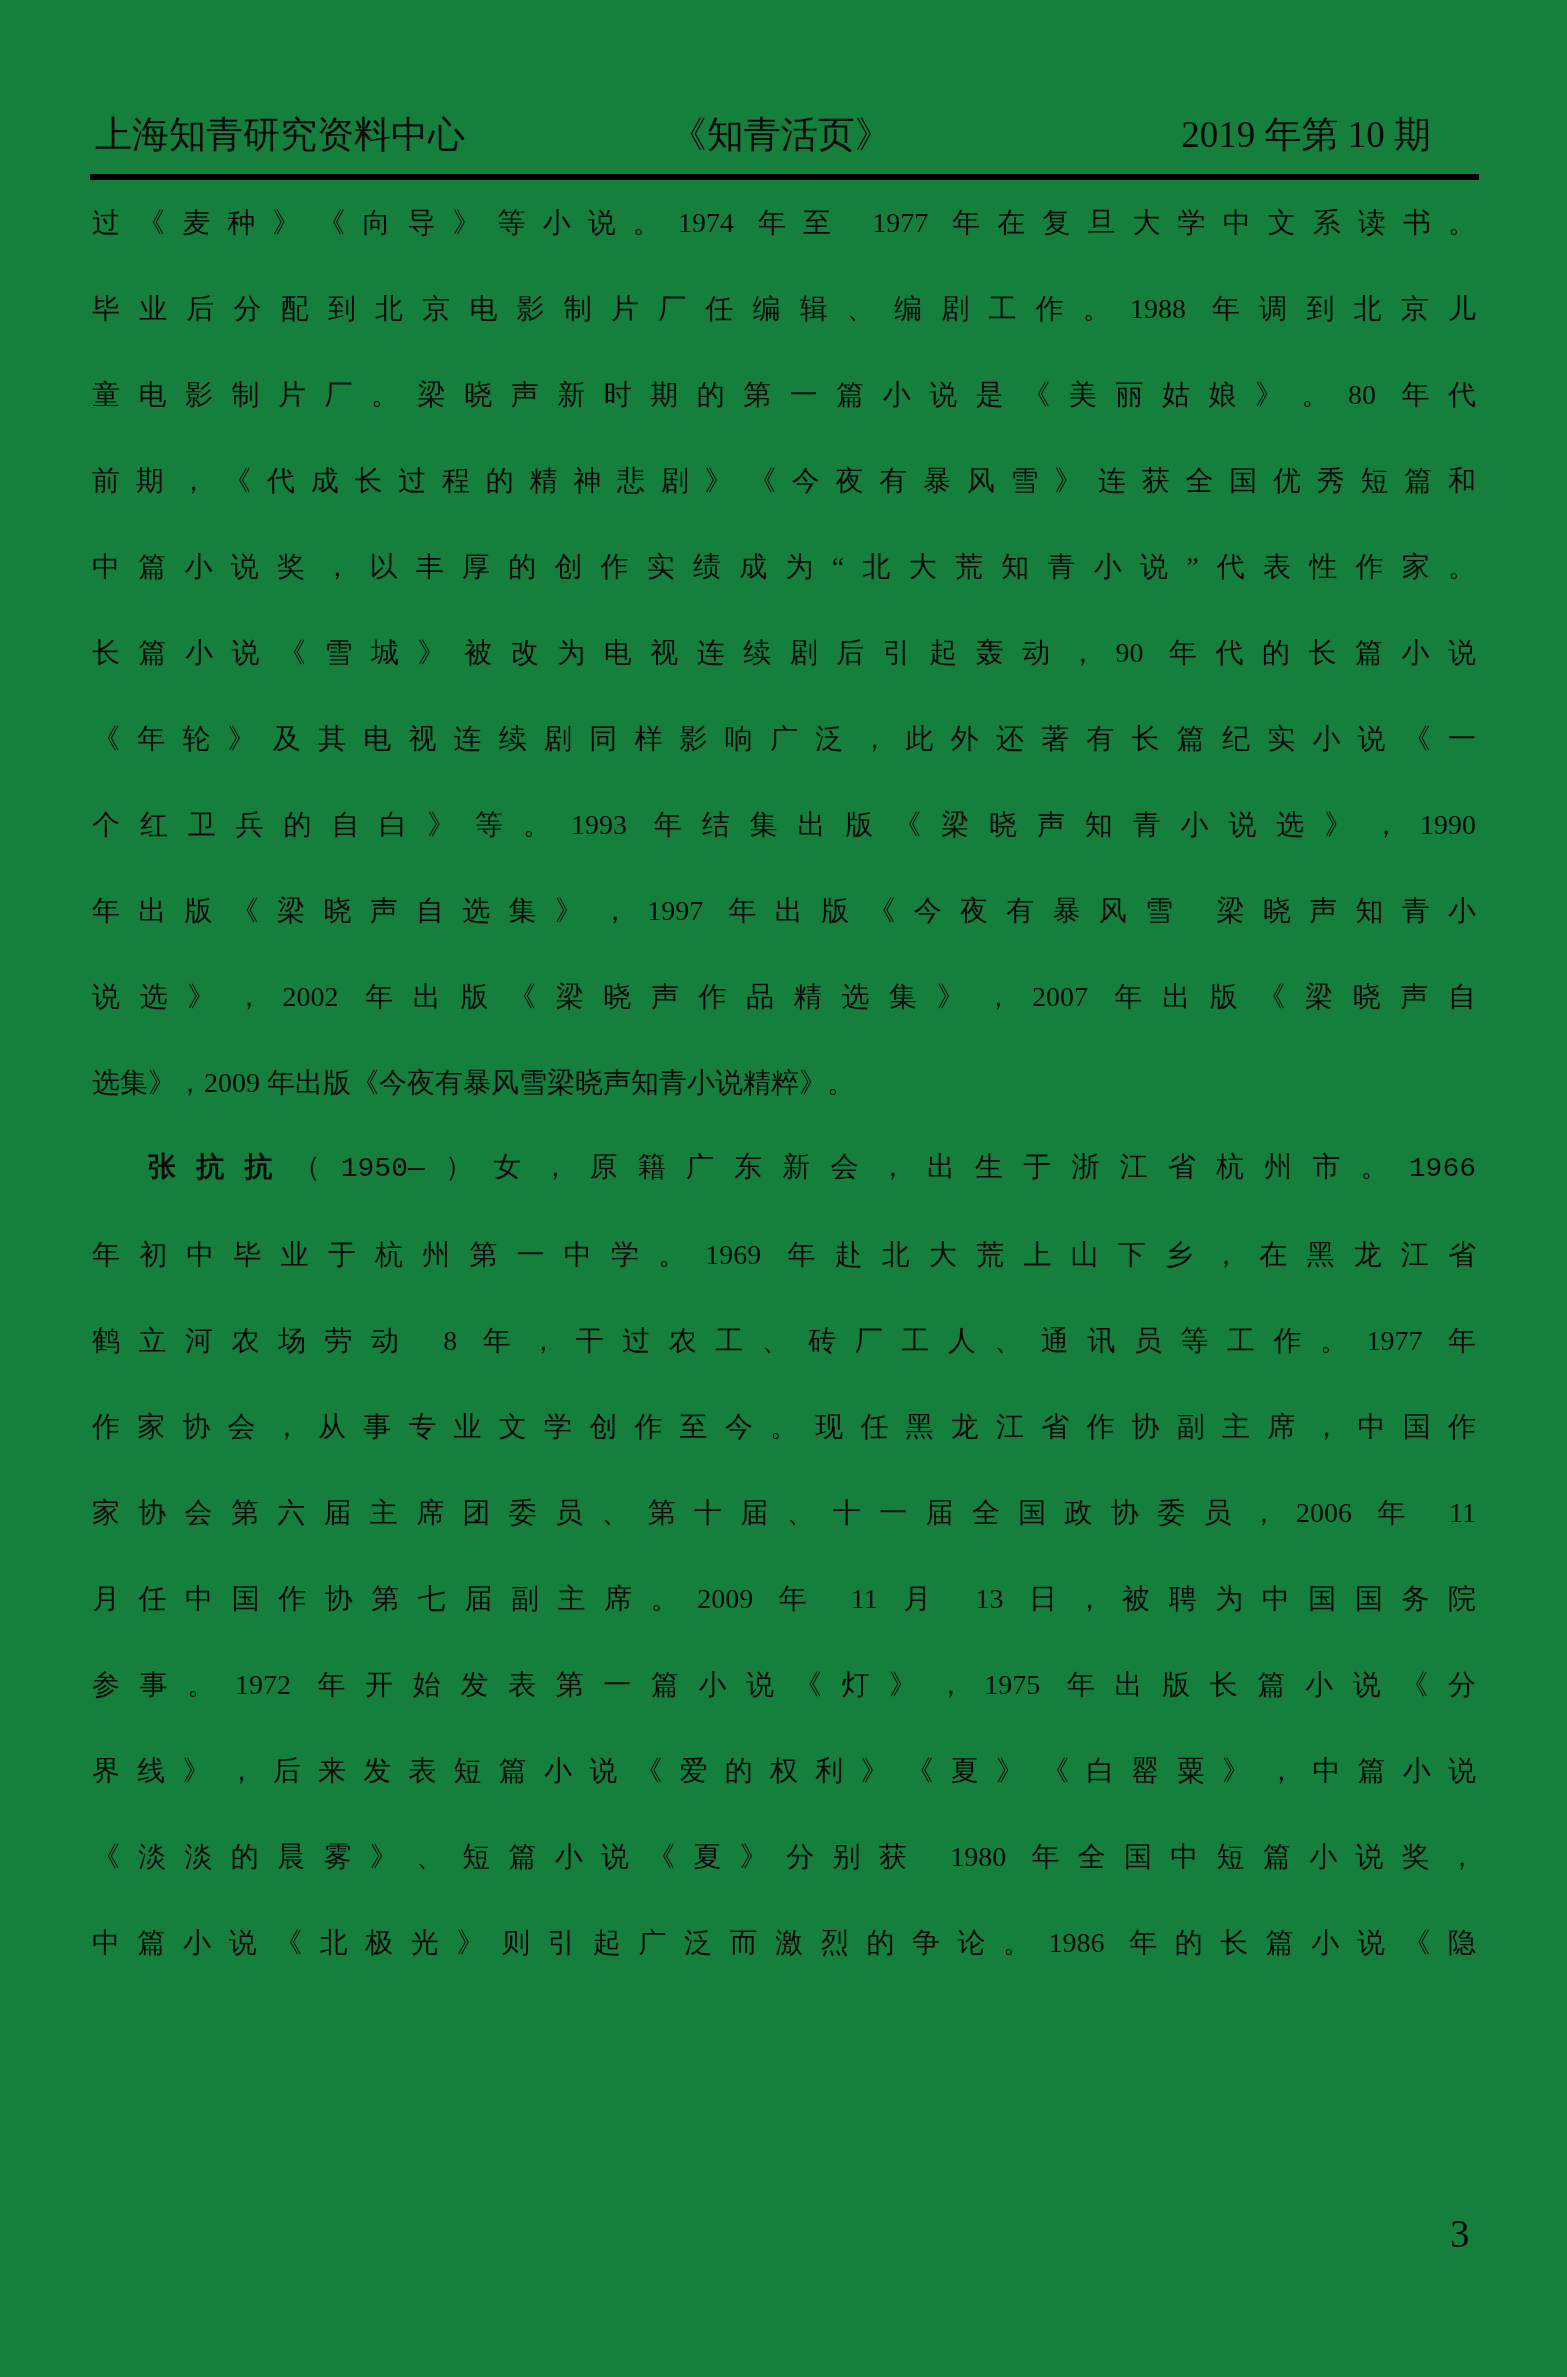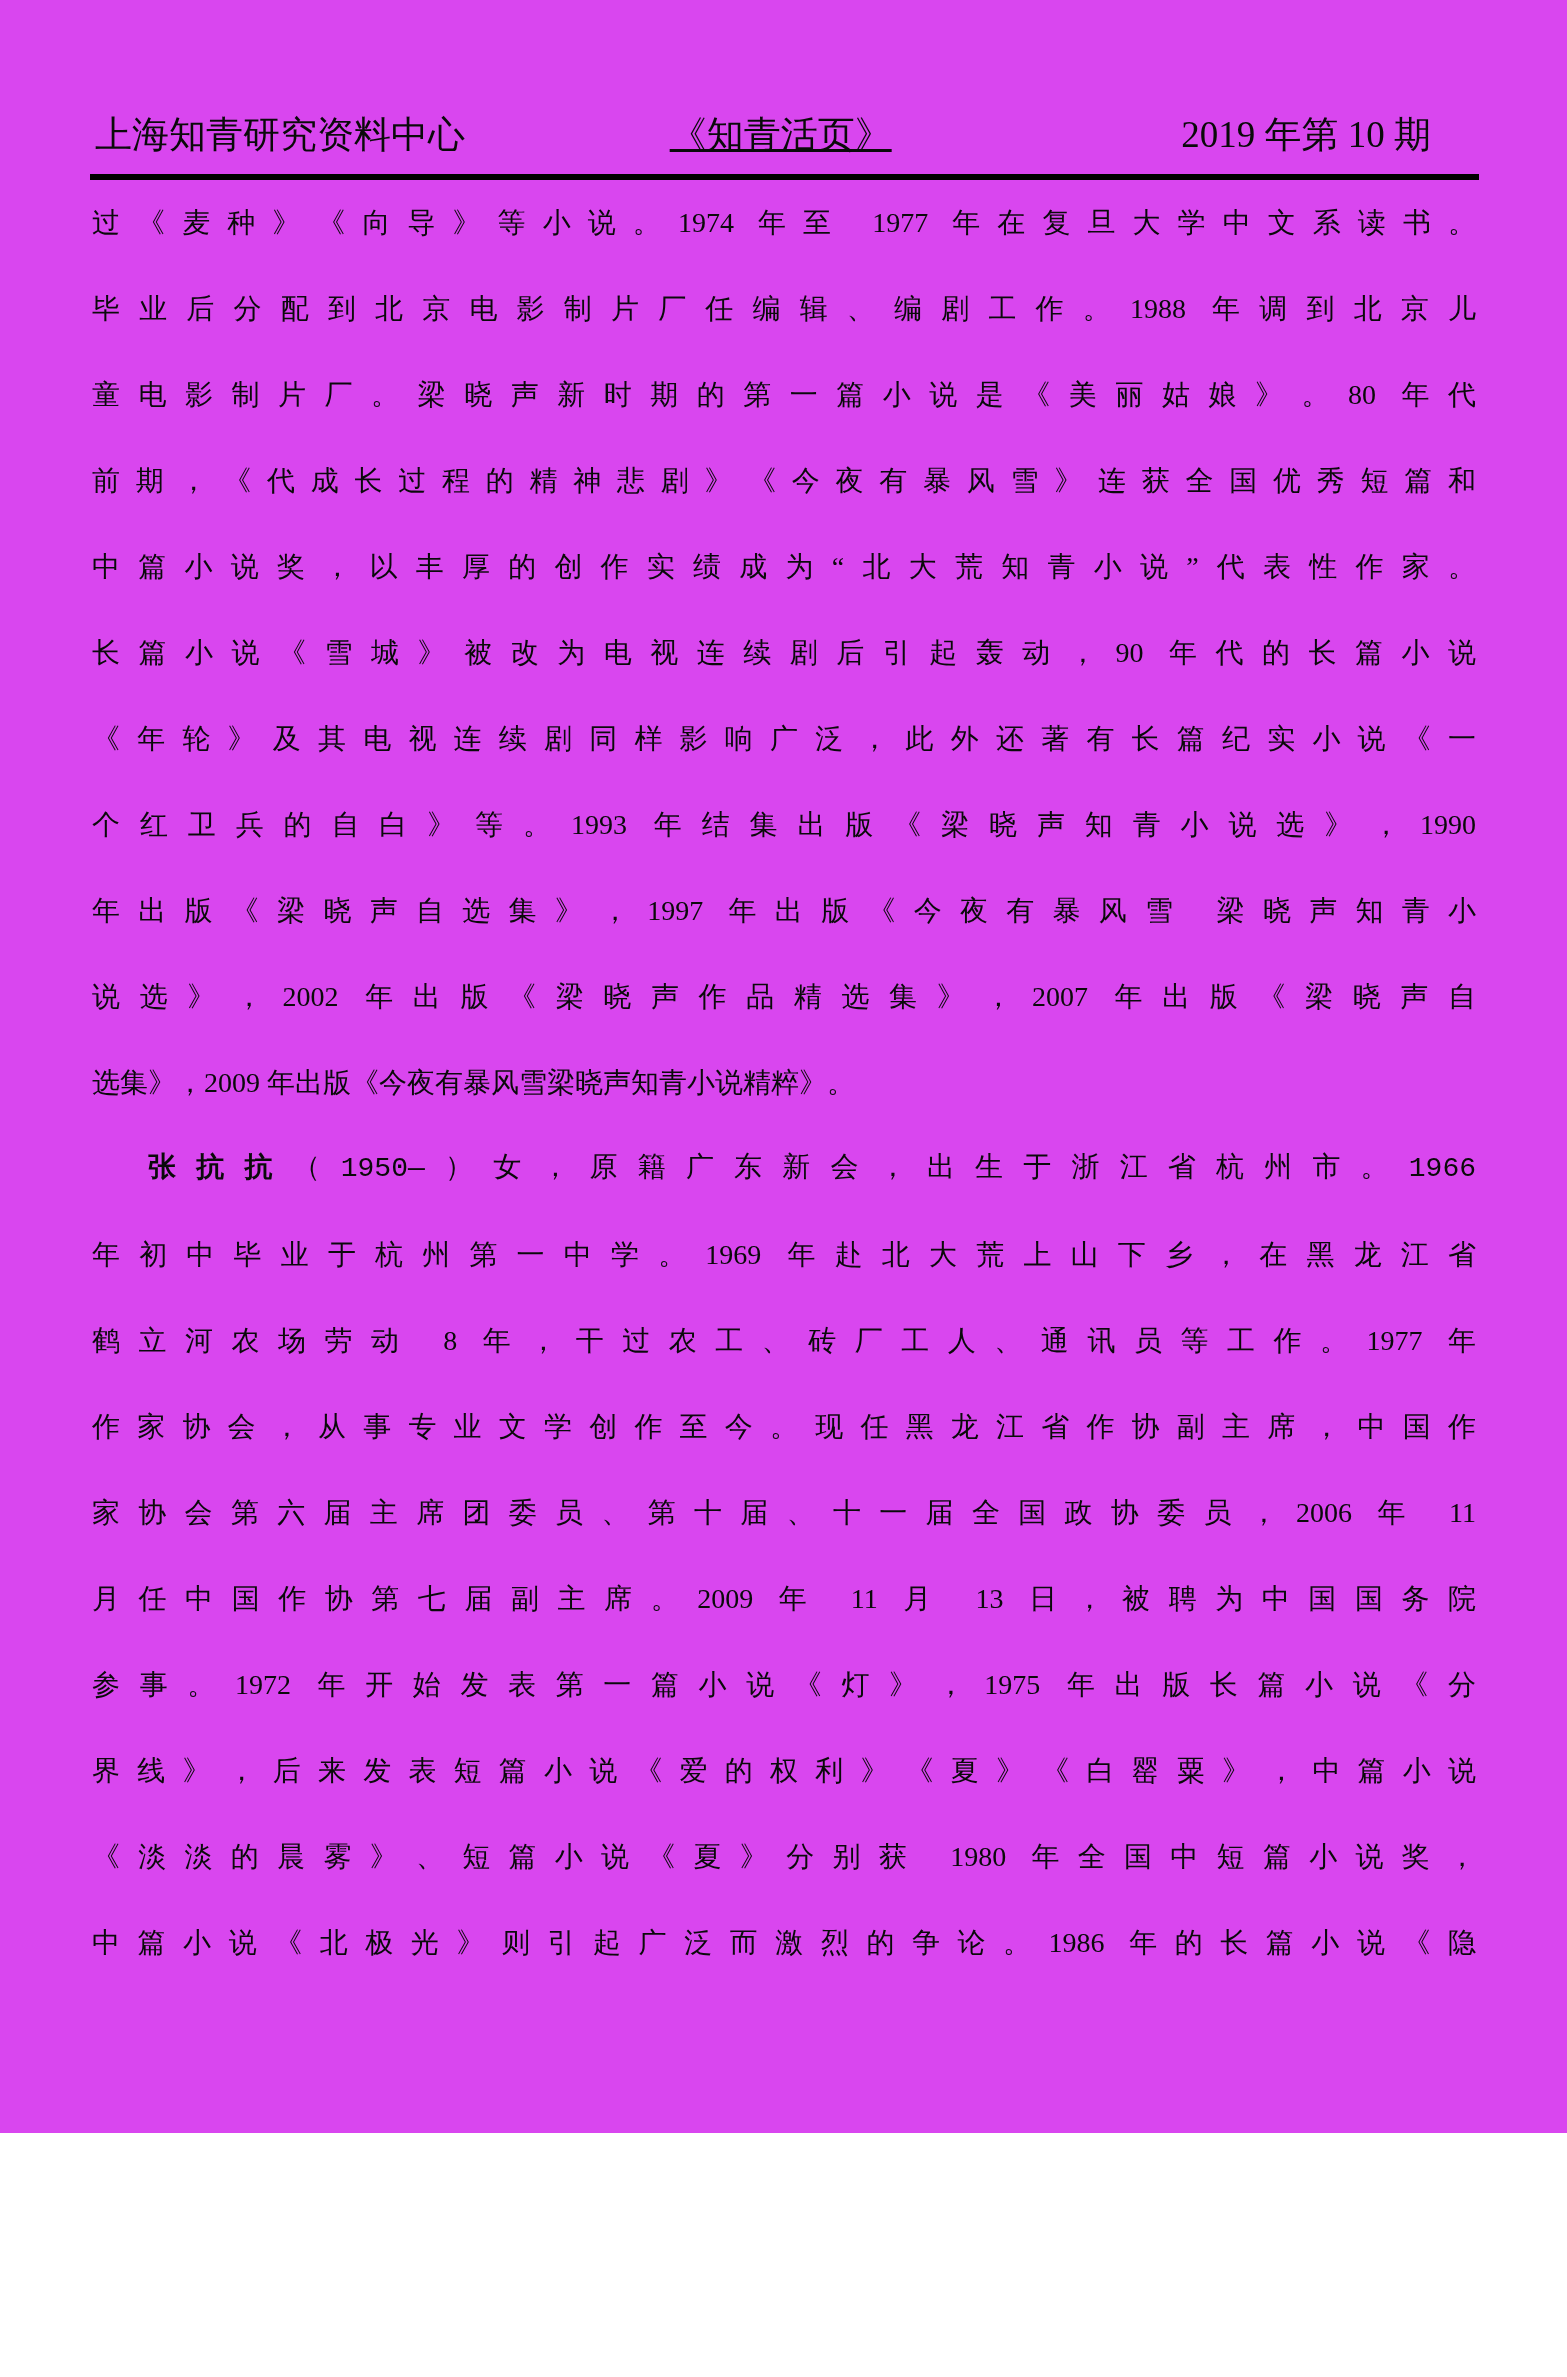--- a/index.html
+++ b/index.html
@@ -1,34 +1,34 @@
 <!DOCTYPE html>
 <html style="font-size:12.5px"><head>
 <meta charset="utf-8">
 <style>
   html, body { margin: 0; padding: 0; background: #ffffff; }
   .page {
     position: relative;
     width: 1568px;
-    height: 2133px;
-    background: #d946ef;
+    height: 2377px;
+    background: #15803d;
     color: #0a0a0a;
     font-family: "Liberation Serif", serif;
     overflow: hidden;
   }
   .hdr-left, .hdr-center, .hdr-right {
     position: absolute;
     top: 114px;
     font-size: 37px;
     line-height: 41px;
     white-space: nowrap;
     color: #0a0a0a;
   }
   .hdr-left { left: 95px; }
-  .hdr-center { left: 50%; transform: translateX(-51.5%); text-decoration: underline; }
+  .hdr-center { left: 50%; transform: translateX(-51.5%); }
   .hdr-right { right: 137px; }
   .rule {
     position: absolute;
     left: 90px;
     top: 174px;
     width: 1389px;
     height: 5.5px;
     background: #000000;
   }
   .body-text {

